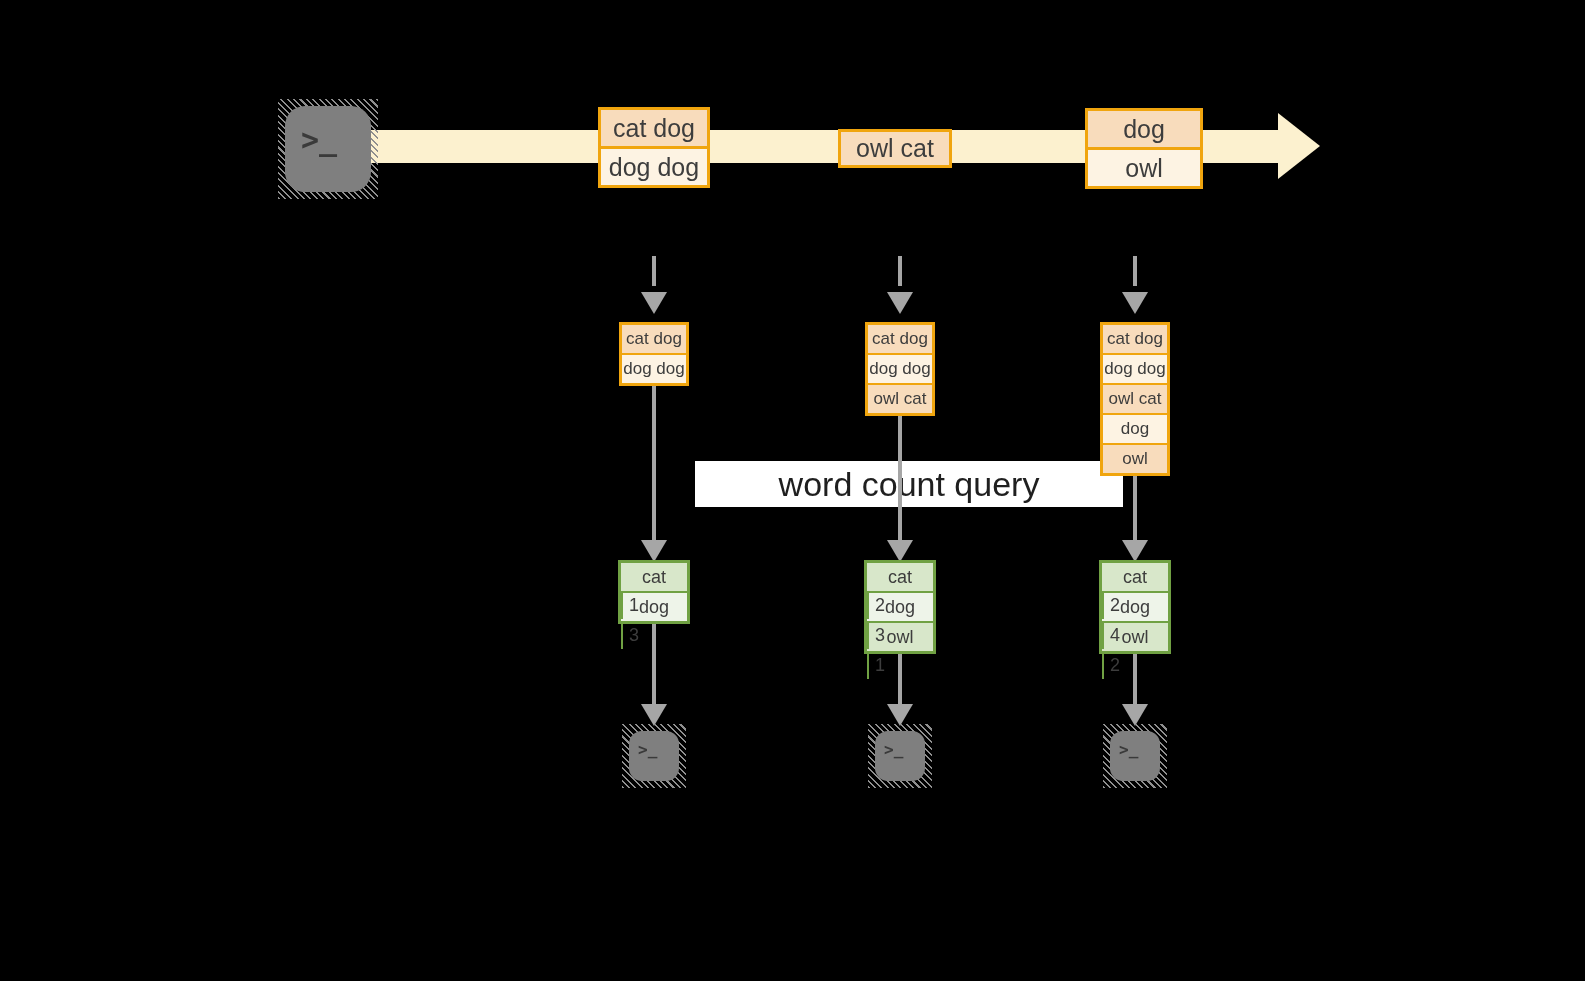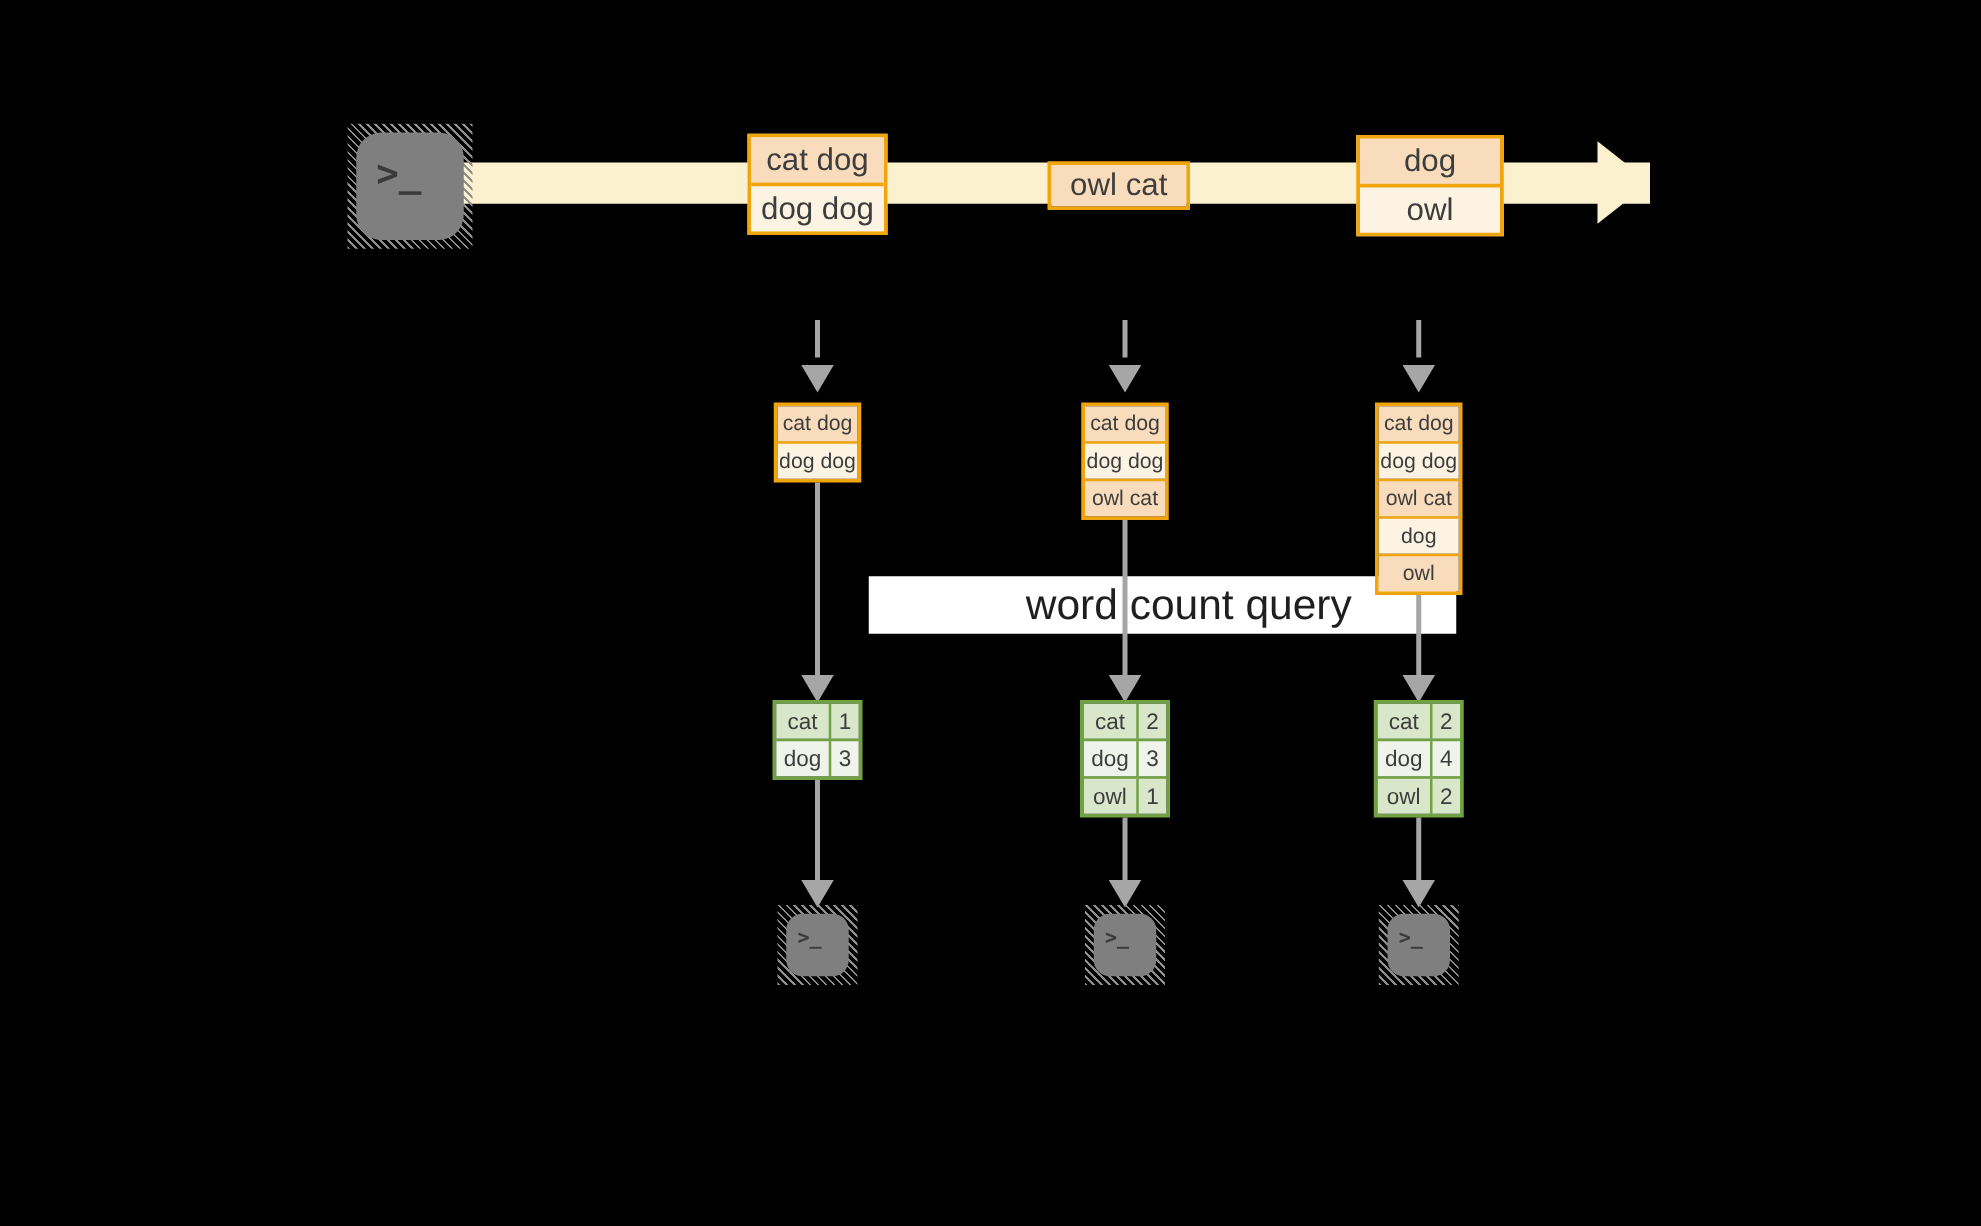--- a/index.html
+++ b/index.html
@@ -1,20 +1,20 @@
 <!DOCTYPE html>
 <html><head>
 <meta charset="utf-8">
 <style>
   html,body { margin:0; padding:0; background:#000; }
   .canvas {
     position:relative; width:1585px; height:981px; background:#000000;
     font-family:"Liberation Sans", sans-serif; color:#3d3d3d; overflow:hidden;
   }
-  .abs { position:absolute;padding-left:42px; }
+  .abs { position:absolute; }
 
   
   .term {
     position:absolute;
     background:repeating-linear-gradient(45deg,#8f8f8f 0px,#8f8f8f 1.5px,rgba(0,0,0,0) 1.5px,rgba(0,0,0,0) 4.5px);
   }
   .term-inner {
     position:absolute; inset:7px; background:#7f7f7f;
     font-family:"DejaVu Sans Mono", monospace; font-weight:bold; color:#3a3a3a;
   }
@@ -39,21 +39,21 @@
 
   
   .stack { position:absolute; border:3px solid #f0a50e; width:64px; top:322px; z-index:3; }
   .scell { height:28px; line-height:28px; text-align:center; font-size:17px; font-weight:300; }
   .scell + .scell { border-top:2px solid #f0a50e; }
   .scell:nth-child(odd) { background:#f8dcbc; }
   .scell:nth-child(even) { background:#fdf3e3; }
 
   
   .gtable { position:absolute; border:3px solid #70a143; width:66px; top:560px; z-index:3; }
-  .grow { display:flex; height:28px; line-height:28px; font-size:18px; }
+  .grow { display:flex; height:28px; line-height:28px; font-size:18px;flex-direction:column; }
   .grow + .grow { border-top:2px solid #70a143; }
   .grow:nth-child(odd)  { background:#d8e7ca; }
   .grow:nth-child(even) { background:#eef4e9; }
   .gword { flex:1; text-align:center; }
   .gcount { width:22px; text-align:center; border-left:2px solid #70a143; }
 
   
   .dash { position:absolute; width:4px; height:30px; background:#a6a6a6; z-index:2; }
   .vline { position:absolute; width:4px; background:#a6a6a6; z-index:2; }
   .head {

